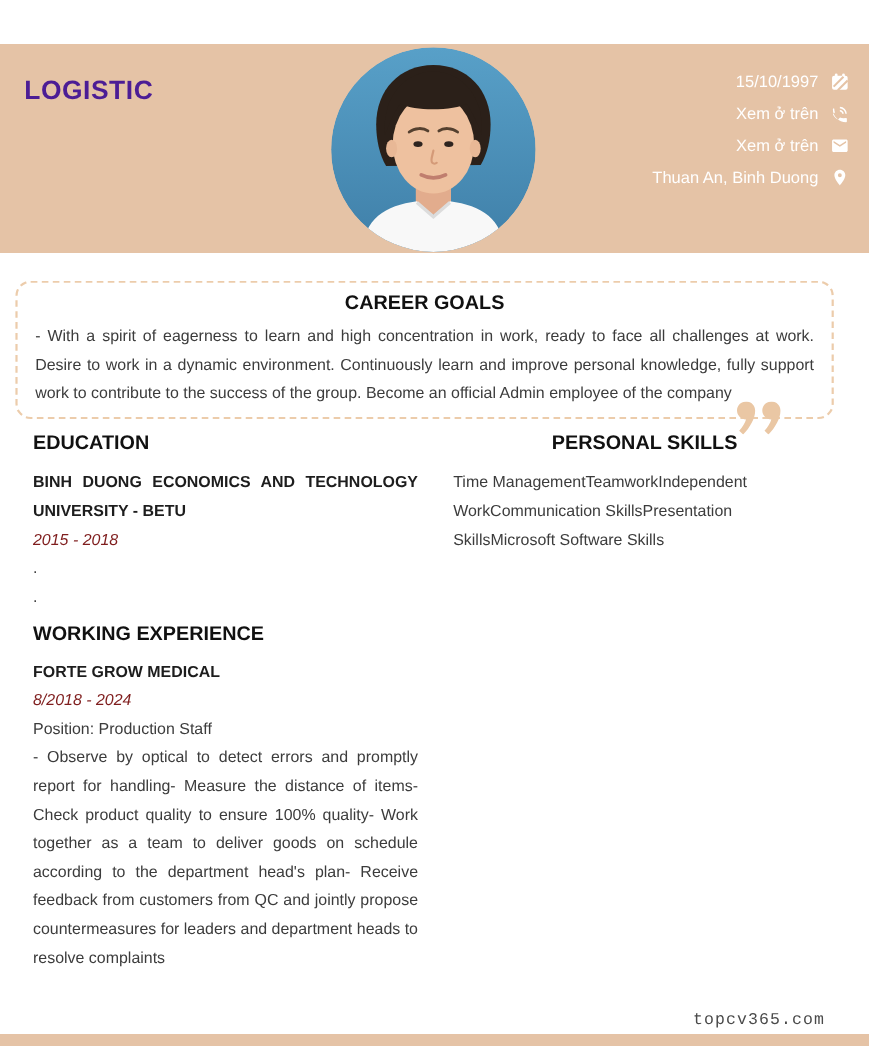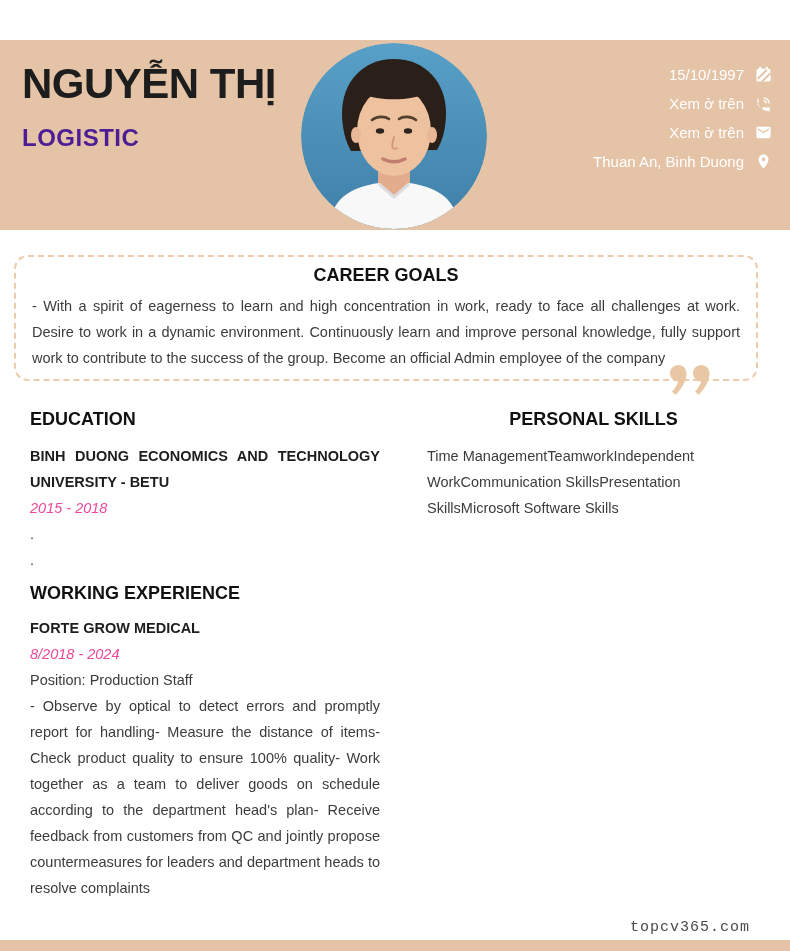--- a/index.html
+++ b/index.html
@@ -55,30 +55,30 @@
   }
   .career-box p {
     font-size: 14.5px; line-height: 26px; text-align: justify; color: #3c3c3c;
   }
   .quote-mark {
     position: absolute; right: 46px; bottom: -16px;
     width: 40px; height: 30px;
   }
   
   .columns {
-    position: absolute; top: 407px; left: 30px; right: 30px;
-    display: grid; grid-template-columns: 350px 1fr; column-gap: 47px;
+    position: absolute; top: 390px; left: 30px; right: 30px;
+    display: grid; grid-template-columns: 350px 1fr; column-gap: 32px;
   }
   h2.section {
     font-size: 18px; font-weight: 700; color: #111;
     line-height: 24px; margin-bottom: 12px;
   }
   .col-right h2.section { text-align: center; }
   .sub-bold  { font-weight: 700; font-size: 14.5px; line-height: 26px; color: #1d1d1d; text-align: justify; }
-  .period    { font-style: italic; font-size: 14.5px; line-height: 26px; color: #ec4899; }
+  .period    { font-style: italic; font-size: 14.5px; line-height: 26px; color: #7f1d1d; }
   .plain     { font-size: 14.5px; line-height: 26px; color: #3c3c3c; }
   .body-text { font-size: 14.5px; line-height: 26px; color: #3c3c3c; text-align: justify; }
   .dot-line  { font-size: 14.5px; line-height: 26px; color: #3c3c3c; }
   .gap-md { margin-top: 16px; }
   .experience-block { margin-top: 8px; }
   
   .watermark {
     position: absolute; right: 40px; top: 919px;
     font-family: "Liberation Mono", "DejaVu Sans Mono", monospace;
     font-size: 15px; color: #4a4a4a; letter-spacing: 1px;
@@ -90,21 +90,20 @@
 </style>
 </head>
 <body>
 
 <div class="page">
 
   <header class="header">
 
     <div class="name-block">
       <h1>
-        <div class="name-line">NGUYỄN THỊ</div>
       </h1>
       <div class="job-title">LOGISTIC</div>
     </div>
 
     <div class="photo">
       <svg viewBox="0 0 186 186" width="186" height="186">
         <defs>
           <linearGradient id="bgGrad" x1="0" y1="0" x2="0" y2="1">
             <stop offset="0" stop-color="#58a0c8"></stop>
             <stop offset="1" stop-color="#3f7fa8"></stop>

